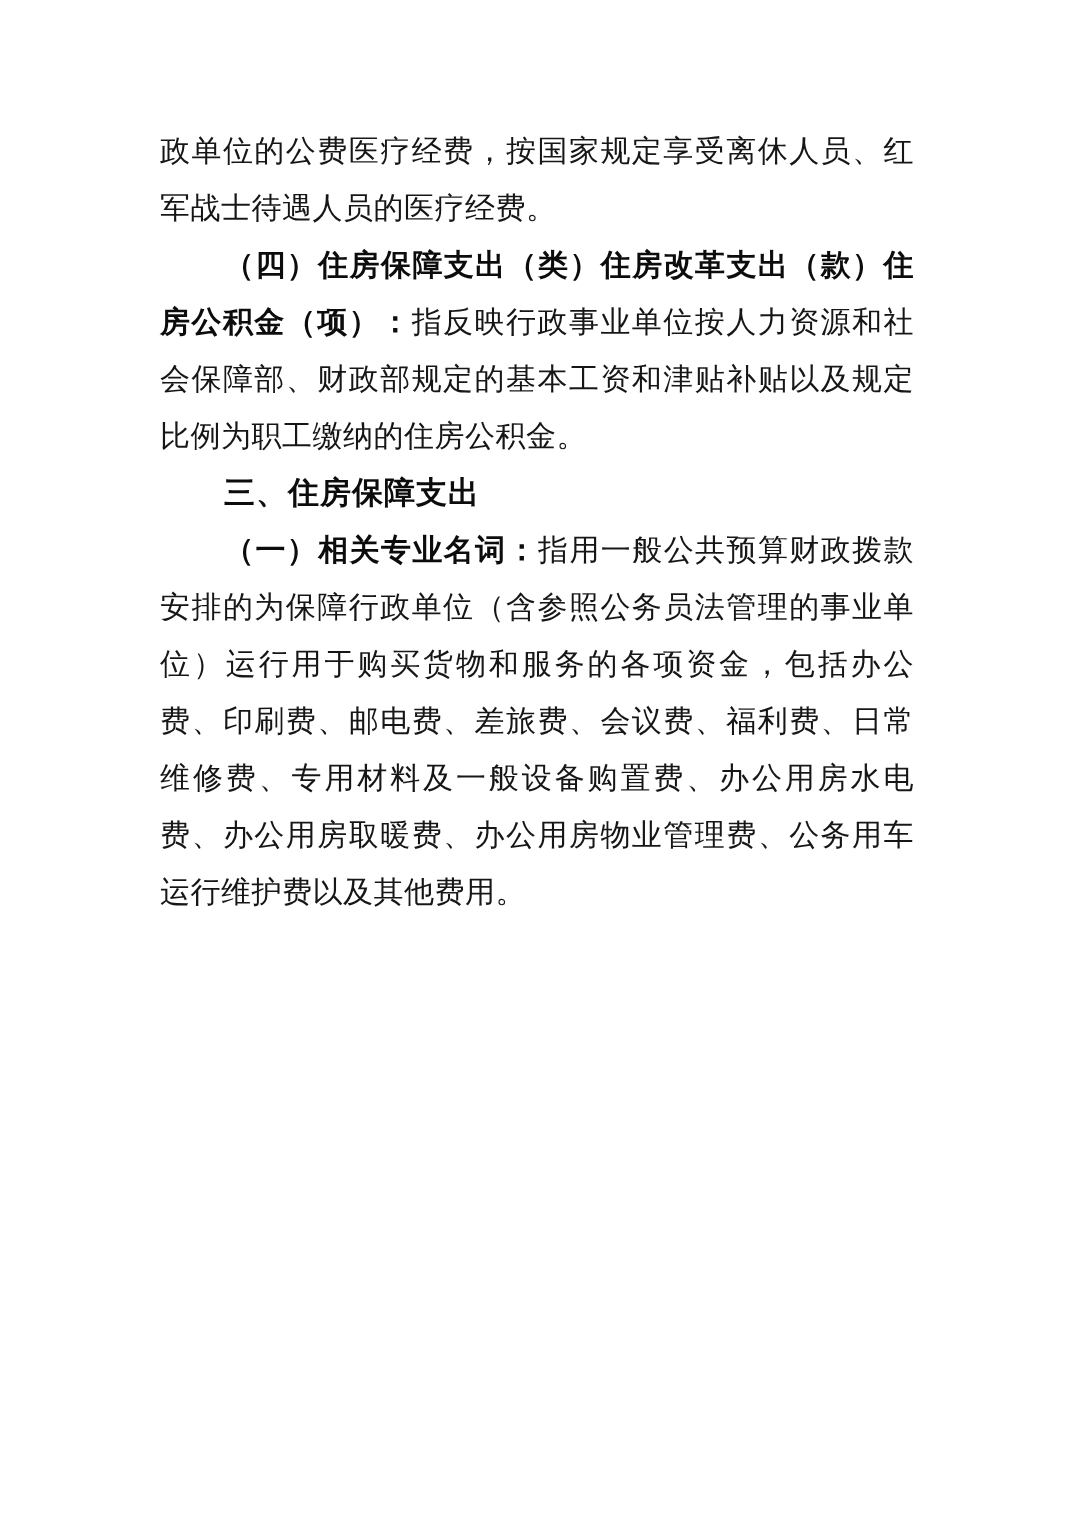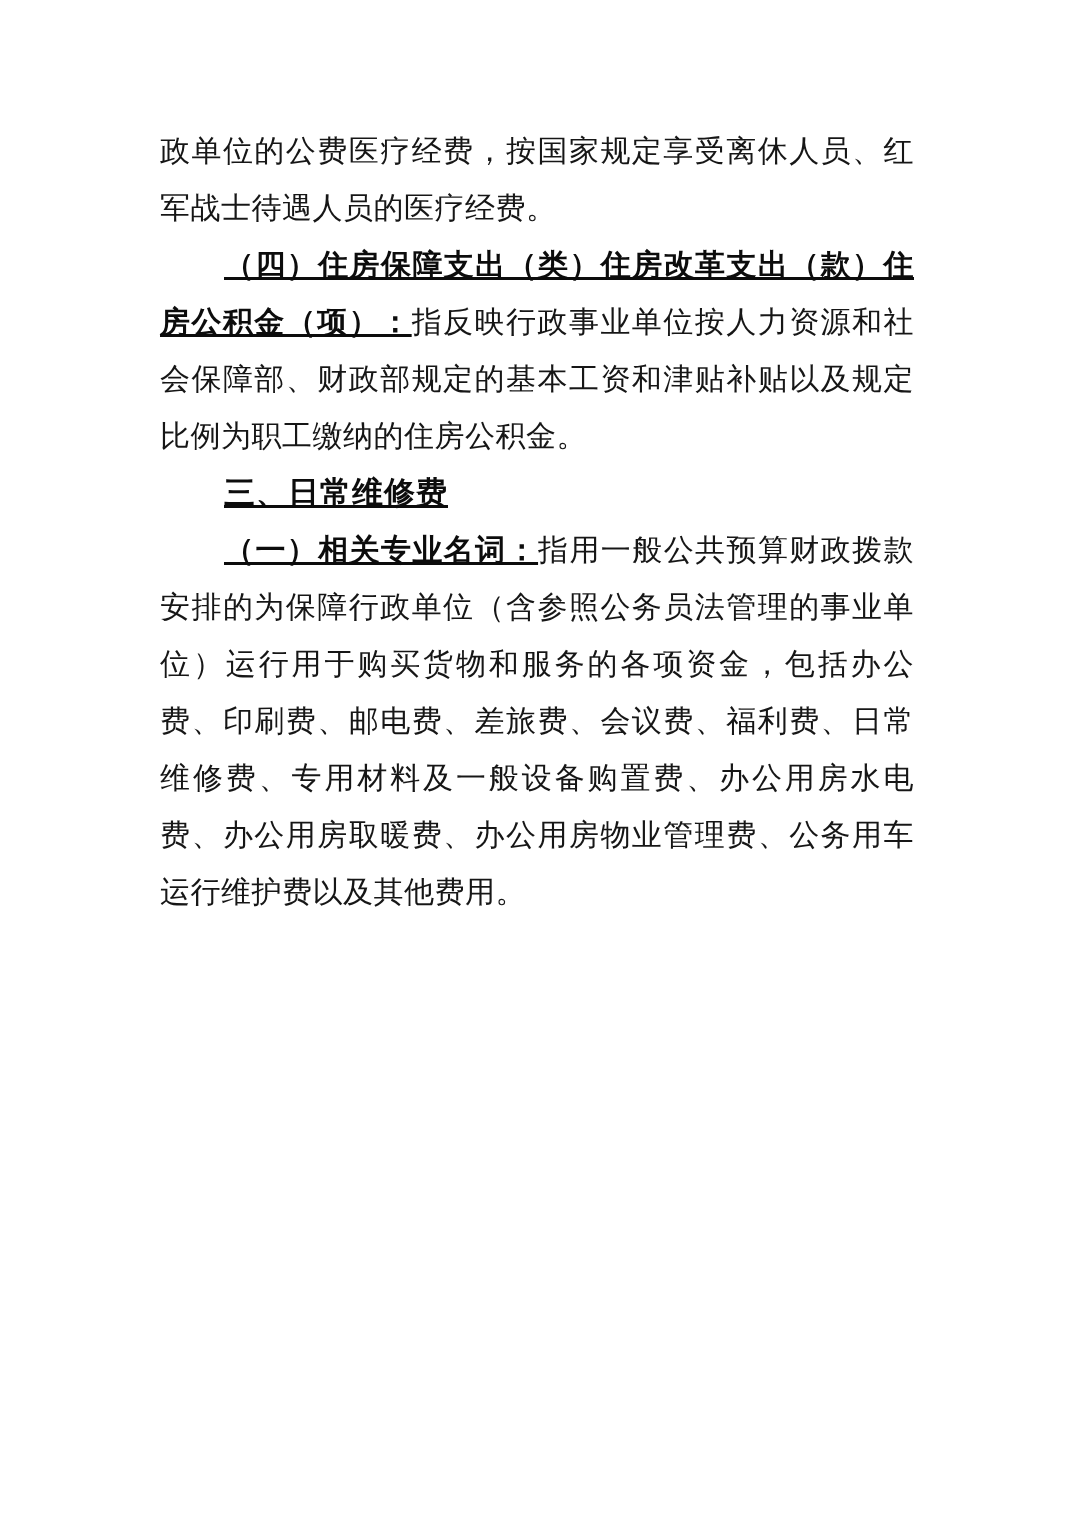--- a/index.html
+++ b/index.html
@@ -38,25 +38,25 @@
     font-family: "Liberation Sans", sans-serif;
     font-weight: 700;
     font-size: 31px;
     line-height: 57px;
     color: #0c0c0c;
     text-indent: 64px;
     margin: 0;
     letter-spacing: 1px;
   }
   .run { font-style: normal; }
-  .run-bold { font-weight: 700; color: #0c0c0c; text-decoration: underline; }
+  .run-bold { font-weight: 700; color: #0c0c0c; }
 </style>
 </head>
 <body>
 
 <div class="page">
   <div class="content">
       <p class="body-para"><span class="run">政单位的公费医疗经费，按国家规定享受离休人员、红军战士待遇人员的医疗经费。</span></p>
       <p class="body-para indent"><span class="run run-bold">（四）住房保障支出（类）住房改革支出（款）住房公积金（项）：</span><span class="run">指反映行政事业单位按人力资源和社会保障部、财政部规定的基本工资和津贴补贴以及规定比例为职工缴纳的住房公积金。</span></p>
-      <p class="heading-para indent"><span class="run run-bold">三、日常维修费</span></p>
+      <p class="heading-para indent"><span class="run run-bold">三、住房保障支出</span></p>
       <p class="body-para indent"><span class="run run-bold">（一）相关专业名词：</span><span class="run">指用一般公共预算财政拨款安排的为保障行政单位（含参照公务员法管理的事业单位）运行用于购买货物和服务的各项资金，包括办公费、印刷费、邮电费、差旅费、会议费、福利费、日常维修费、专用材料及一般设备购置费、办公用房水电费、办公用房取暖费、办公用房物业管理费、公务用车运行维护费以及其他费用。</span></p>
     </div>
 </div>
 
 </body></html>

